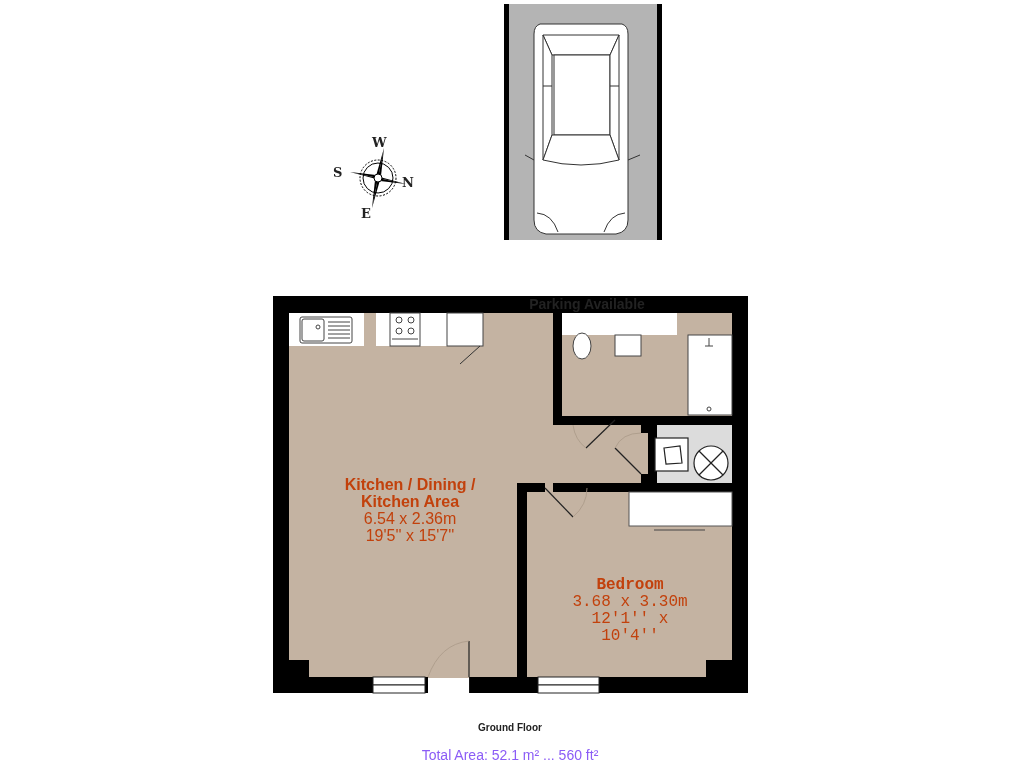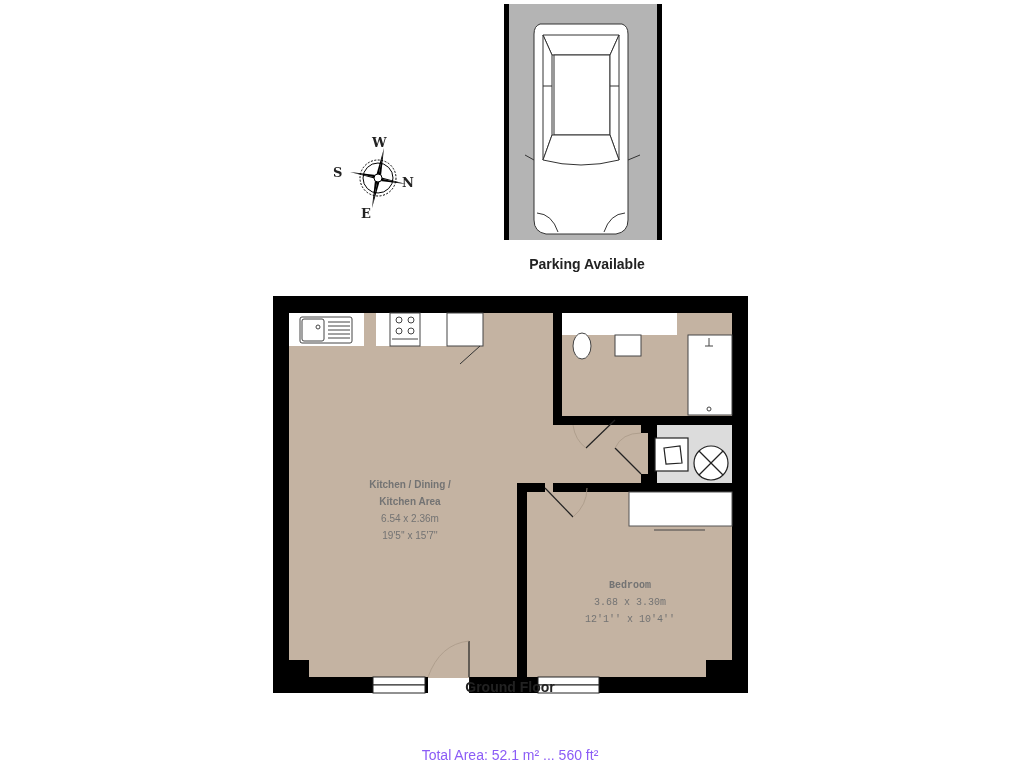--- a/index.html
+++ b/index.html
@@ -1,23 +1,23 @@
 <!DOCTYPE html>
 <html><head>
 <meta charset="utf-8">
 <style>
   html, body { margin: 0; padding: 0; background: #ffffff; }
   body { width: 1024px; height: 768px; position: relative; overflow: hidden;
          font-family: "Liberation Sans", sans-serif; color: #222; }
   svg.plan { position: absolute; left: 0; top: 0; }
-  .label { position: absolute; text-align: center; color: #737373; line-height: 17px; font-size: 10px; }
+  .label { position: absolute; text-align: center; color: #c2410c; line-height: 17px; font-size: 16px; }
   .label .name { font-weight: bold; }
   .caption { position: absolute; text-align: center; width: 300px; }
   .parking-caption { left: 437px; top: 256px; font-weight: bold; font-size: 14px; }
-  .floor-title { left: 360px; top: 679px; font-weight: bold; font-size: 14px; }
+  .floor-title { left: 360px; top: 722px; font-weight: bold; font-size: 10px; }
   .floor-area { left: 330px; top: 747px; width: 360px; font-size: 14px; color: #8b5cf6; }
   .compass-letter { position: absolute; font-family: "DejaVu Serif", serif; font-weight: bold; font-size: 13px; }
 </style>
 </head>
 <body>
 
 <svg class="plan" width="1024" height="768" viewBox="0 0 1024 768">
 
   <g>
     <rect x="504" y="4" width="158" height="236" fill="#000"></rect>
@@ -148,21 +148,21 @@
     <rect x="538" y="677" width="61" height="8"></rect>
     <rect x="538" y="685" width="61" height="8"></rect>
   </g>
 </svg>
 
 <span class="compass-letter" style="left:372px; top:135px;">W</span>
 <span class="compass-letter" style="left:333px; top:165px;">S</span>
 <span class="compass-letter" style="left:402px; top:175px;">N</span>
 <span class="compass-letter" style="left:361px; top:206px;">E</span>
 
-<div class="caption parking-caption" style="width:300px; left:437px;">Parking Available</div>
+<div class="caption parking-caption" style="width:300px; left:437px;margin-top:40px;">Parking Available</div>
 
 <div class="label" style="left:330px; top:476px; width:160px;">
   <div class="name">Kitchen / Dining /</div>
   <div class="name">Kitchen Area</div>
   <div>6.54 x 2.36m</div>
   <div>19'5'' x 15'7''</div>
 </div>
 
 <div class="label" style="left:570px; top:577px; width:120px;font-family:Liberation Mono, monospace;">
   <div class="name">Bedroom</div>

